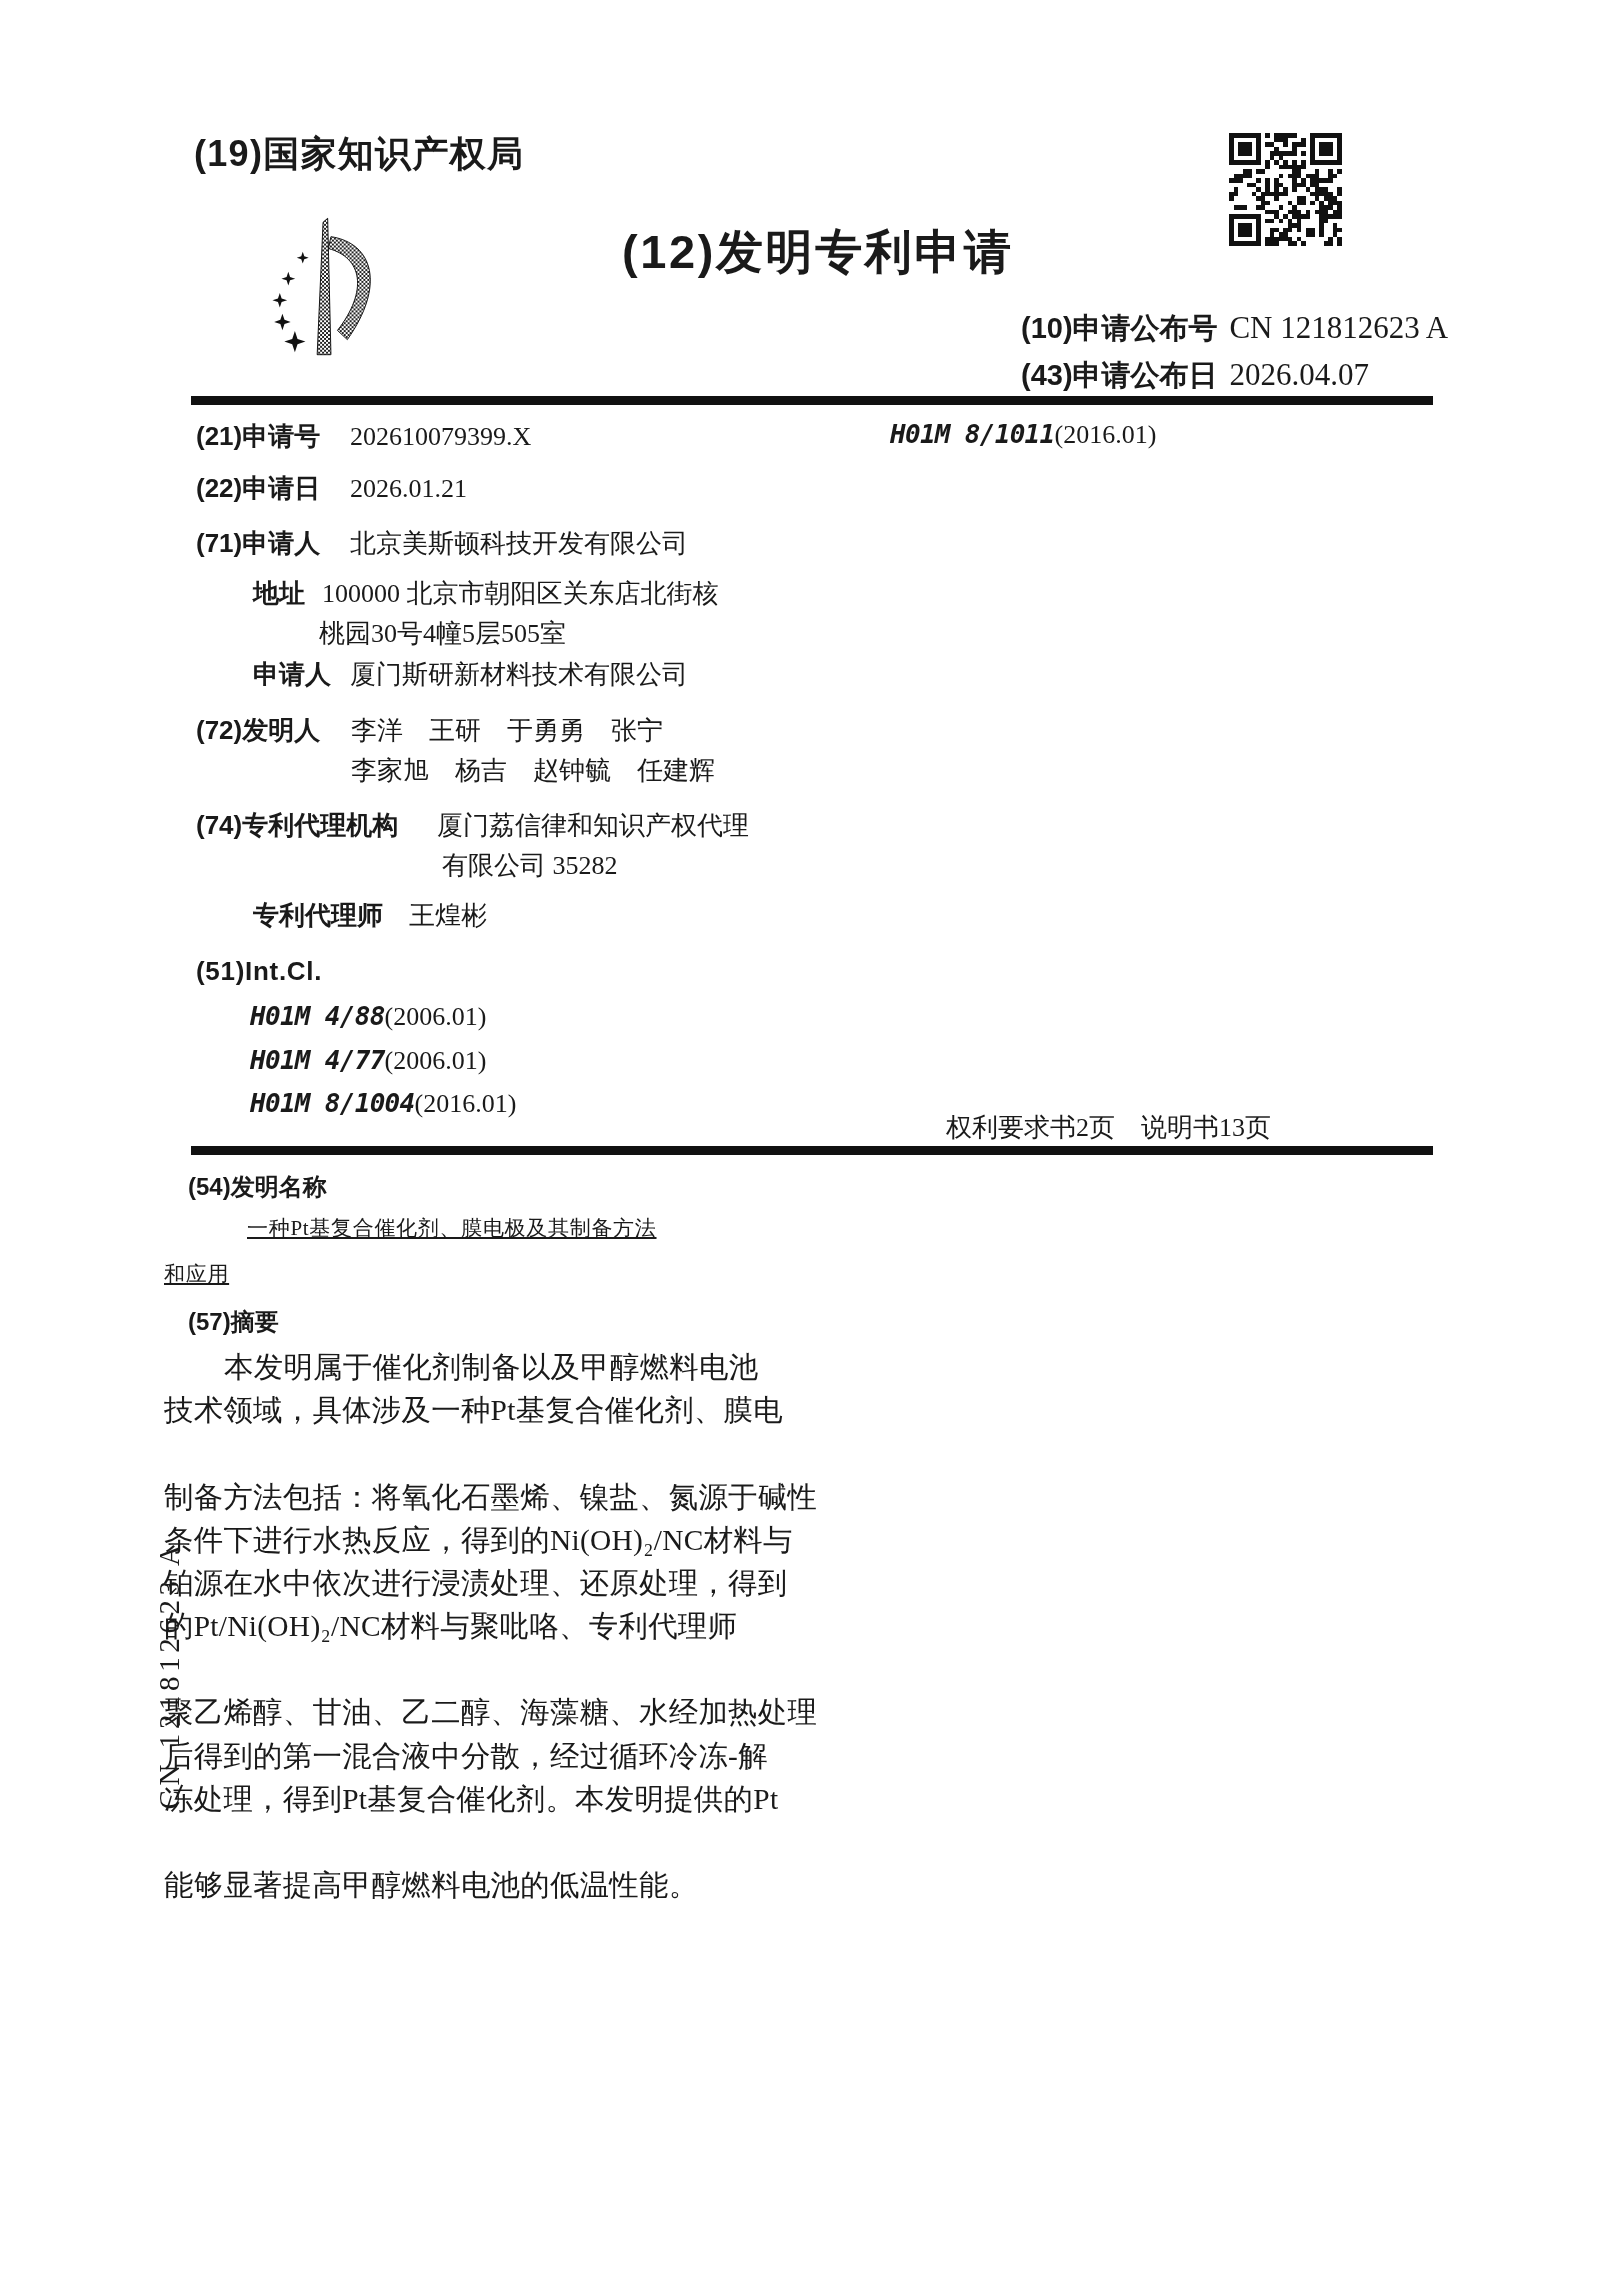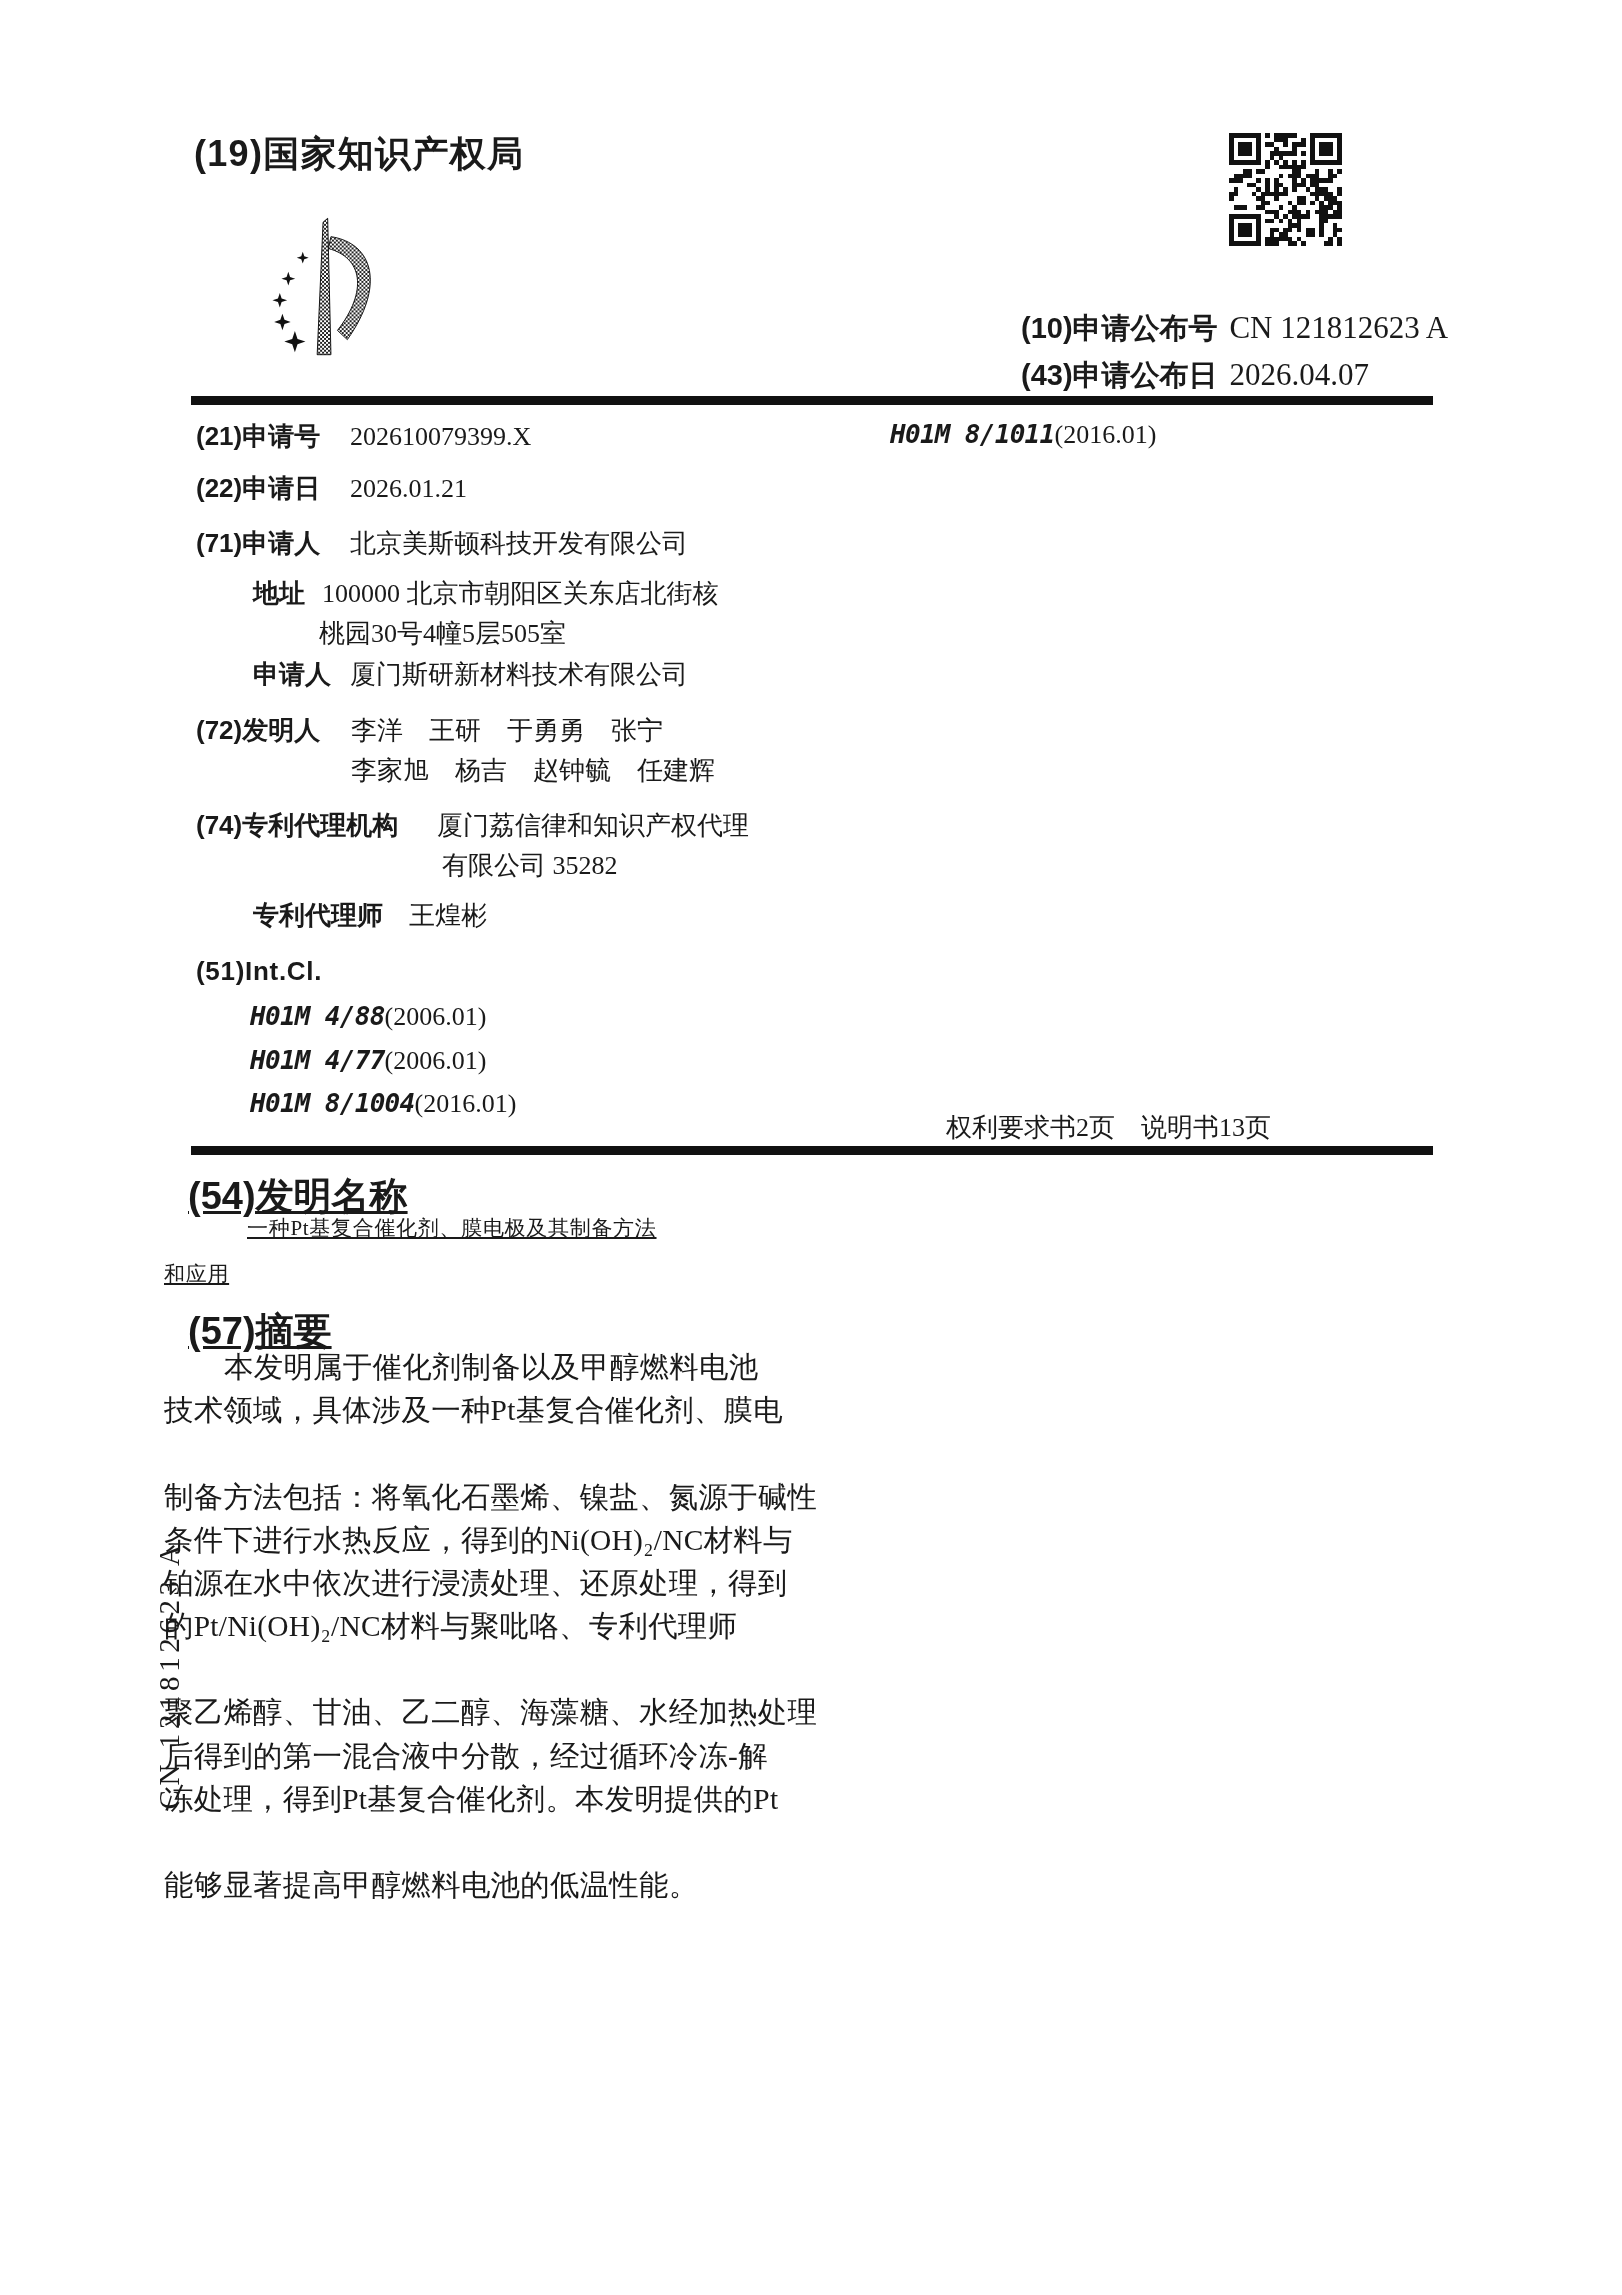--- a/index.html
+++ b/index.html
@@ -22,37 +22,38 @@
   .office { left: 194px; top: 130px; font-size: 36px; letter-spacing: 1.3px; }
   .doctype { left: 622px; top: 221px; font-size: 47px; letter-spacing: 2.6px; }
   .pubrow  { font-size: 29px; }
   .pubrow .v { font-size: 31px; margin-left: 11.8px; }
   .rule { position: absolute; left: 191px; width: 1242px; height: 8.5px; background: #111; }
   .rule1 { top: 396px; }
   .rule2 { top: 1146px; }
   .brow { font-size: 26px; line-height: 35px; }
   .lblx { font-family: "Liberation Sans", "DejaVu Sans", sans-serif; font-weight: 700; }
   .pages { font-size: 26px; }
-  .sec-label { font-size: 38px; text-decoration: underline; }
+  .sec-label { font-size: 24px; }
   .title-line { font-size: 21px; letter-spacing: 0.7px; text-decoration: underline; }
   .abstract-line { position: absolute; left: 164px; font-size: 29.4px; letter-spacing: 0.3px; }
   .vertical {
     left: 169px; top: 1675px;
     font-size: 29px; letter-spacing: 4.6px;
     transform: translate(-50%, -50%) rotate(-90deg);
     transform-origin: center;
   }
   svg { display: block; }
 </style>
 </head>
 <body>
 
 <div id="page">
 
   <div class="abs sans office">(19)国家知识产权局</div>
+  <div class="abs sans doctype">(12)发明专利申请</div>
 
   <div class="abs" style="left:262px; top:217px;">
     <svg width="151" height="139" viewBox="0 0 230 212" aria-hidden="true">
       <defs>
         <pattern id="ht" width="6" height="6" patternUnits="userSpaceOnUse">
           <rect width="6" height="6" fill="#ffffff"></rect>
           <path d="M0,6 L6,0 M-1,1 L1,-1 M5,7 L7,5 M0,0 L6,6" stroke="#111" stroke-width="1.4"></path>
         </pattern>
       </defs>
       <g fill="url(#ht)" stroke="#111" stroke-width="1.5">

